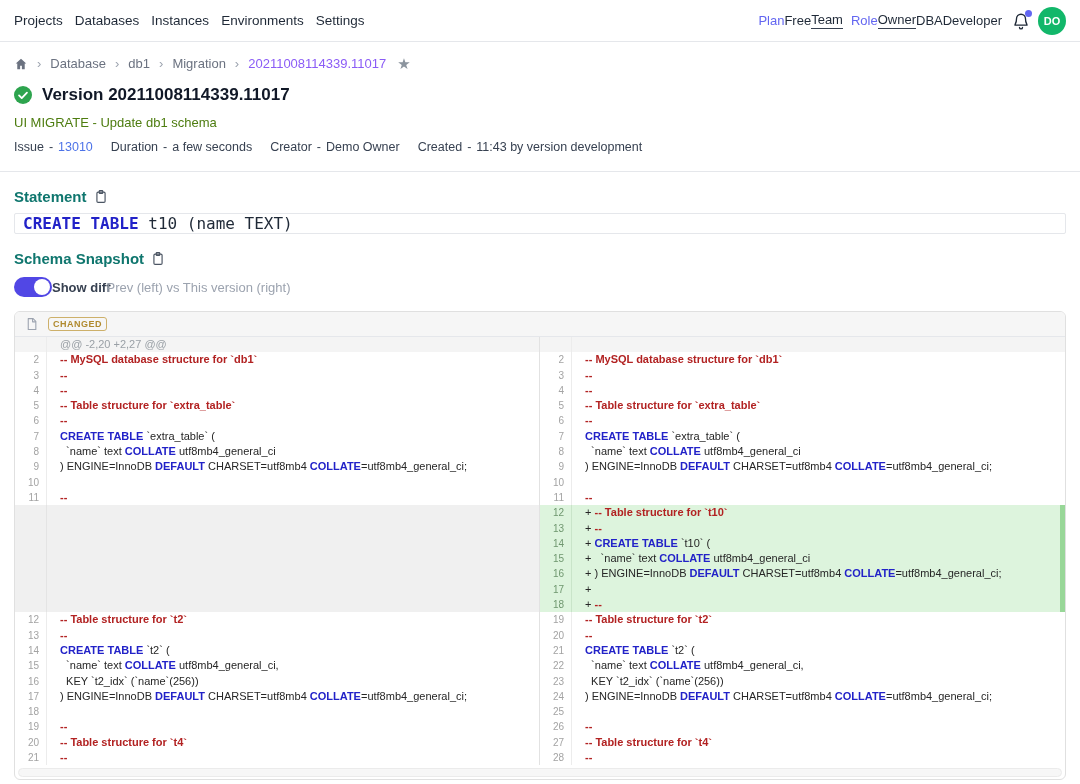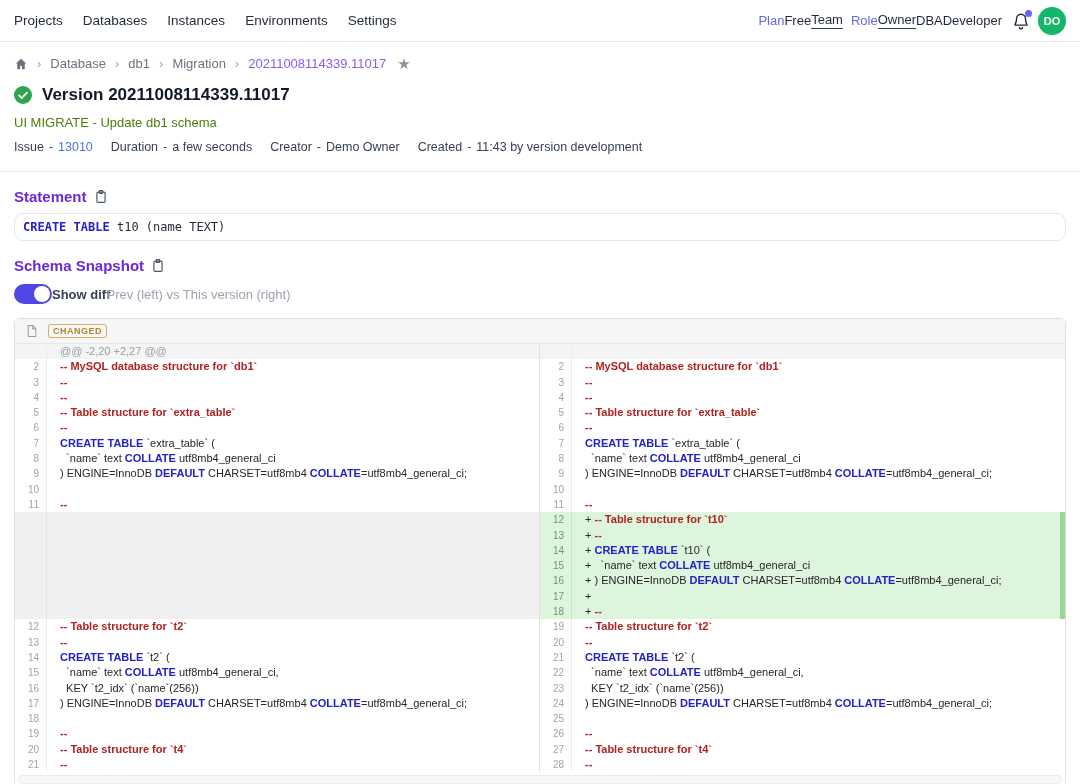--- a/index.html
+++ b/index.html
@@ -6,21 +6,21 @@
   html, body { width: 1080px; height: 784px; overflow: hidden; }
   body {
     font-family: "Liberation Sans", sans-serif;
     color: #1f2937; background: #fff; font-size: 13px;
   }
   
   .topnav {
     height: 42px; display: flex; align-items: center;
     padding: 0 14px; border-bottom: 1px solid #e5e7eb; background: #fff;
   }
-  .nav-items { display: flex; gap: 20px; }
+  .nav-items { display: flex; gap: 12px; }
   .nav-item { font-size: 13.5px; color: #1f2937; cursor: pointer; }
   .nav-right { margin-left: auto; display: flex; align-items: center; gap: 0; font-size: 13px; }
   .plabel { color: #6366f1; }
   .popt { color: #1f2937; cursor: pointer; }
   .popt.selected { border-bottom: 1.5px solid #374151; padding-bottom: 1px; }
   .grp-gap { width: 8px; }
   .bell-wrap { position: relative; margin-left: 10px; cursor: pointer; display: flex; }
   .bell-dot { position: absolute; top: -2px; right: -2px; width: 7px; height: 7px; border-radius: 50%; background: #6366f1; }
   .avatar {
     width: 28px; height: 28px; border-radius: 50%; background: #12b76a;
@@ -36,26 +36,26 @@
   
   .title-row { display: flex; align-items: center; gap: 10px; padding: 0 14px; margin-top: 14px; }
   .page-title { font-size: 17px; font-weight: 700; color: #111827; }
   .subtitle { padding: 0 14px; margin-top: 10px; color: #4d7c0f; font-size: 13px; }
   .meta-row { padding: 0 14px; margin-top: 10px; display: flex; gap: 18px; font-size: 12.5px; color: #374151; }
   .meta-item { display: inline-flex; gap: 5px; }
   .meta-val.link { color: #4d73e8; cursor: pointer; }
   .divider { border: none; border-top: 1px solid #e5e7eb; margin-top: 17px; }
   
   .sec-head { display: flex; align-items: center; gap: 7px; padding: 0 14px; margin-top: 16px; }
-  .sec-title { font-size: 15px; font-weight: 600; color: #6d28d9; }
+  .sec-title { font-size: 15px; font-weight: 600; color: #0f766e; }
   .copy-icon { cursor: pointer; display: flex; }
   
   .stmt-box {
-    margin: 8px 14px 0 14px; border: 1px solid #e5e7eb; border-radius: 9px;
-    padding: 6px 8px; font-family: "DejaVu Sans Mono", monospace; font-size: 12px; background: #fff;
+    margin: 8px 14px 0 14px; border: 1px solid #e5e7eb; border-radius: 2px;
+    padding: 0 8px; font-family: "DejaVu Sans Mono", monospace; font-size: 16px; background: #fff;
     white-space: pre; overflow: hidden;
   }
   
   .toggle-row { display: flex; align-items: center; padding: 0 14px; margin-top: 10px; }
   .toggle {
     width: 38px; height: 20px; border-radius: 10px; background: #5147e5;
     position: relative; cursor: pointer; flex: none;
   }
   .toggle-knob { position: absolute; top: 2px; right: 2px; width: 16px; height: 16px; border-radius: 50%; background: #fff; }
   .toggle-label { font-weight: 700; font-size: 13px; color: #374151; }

